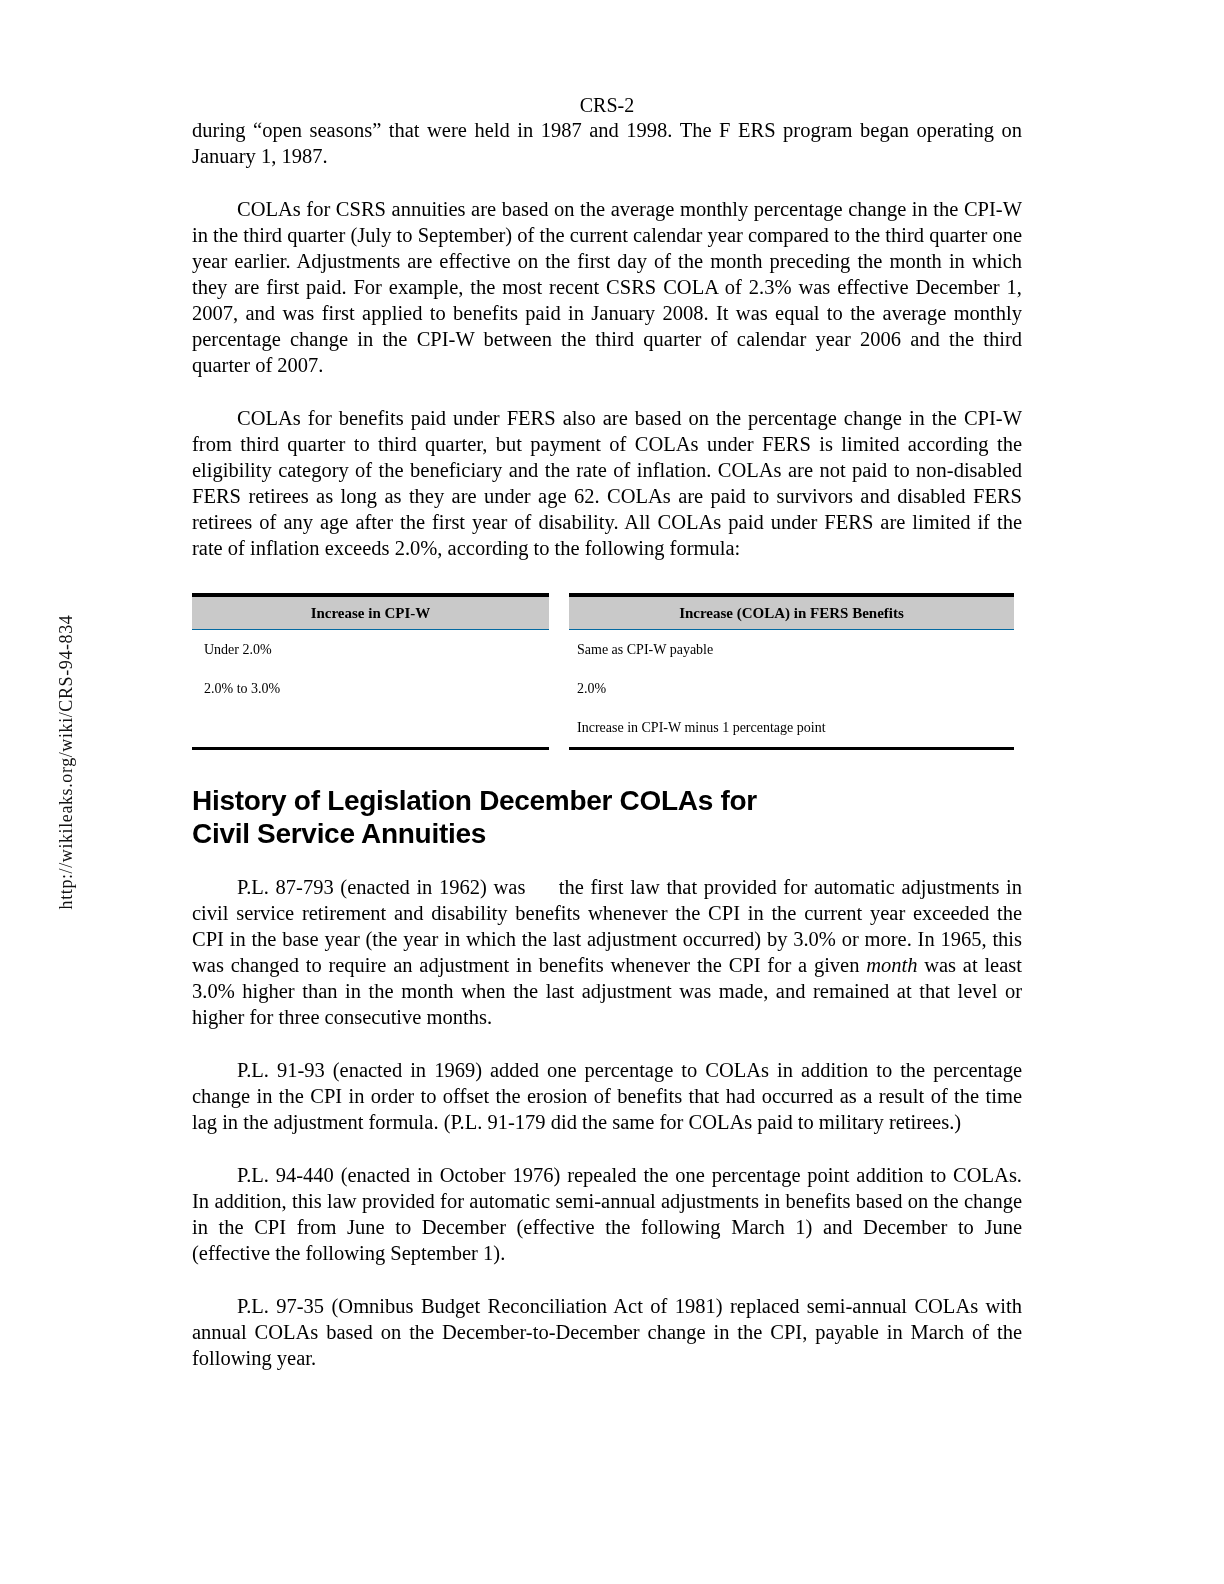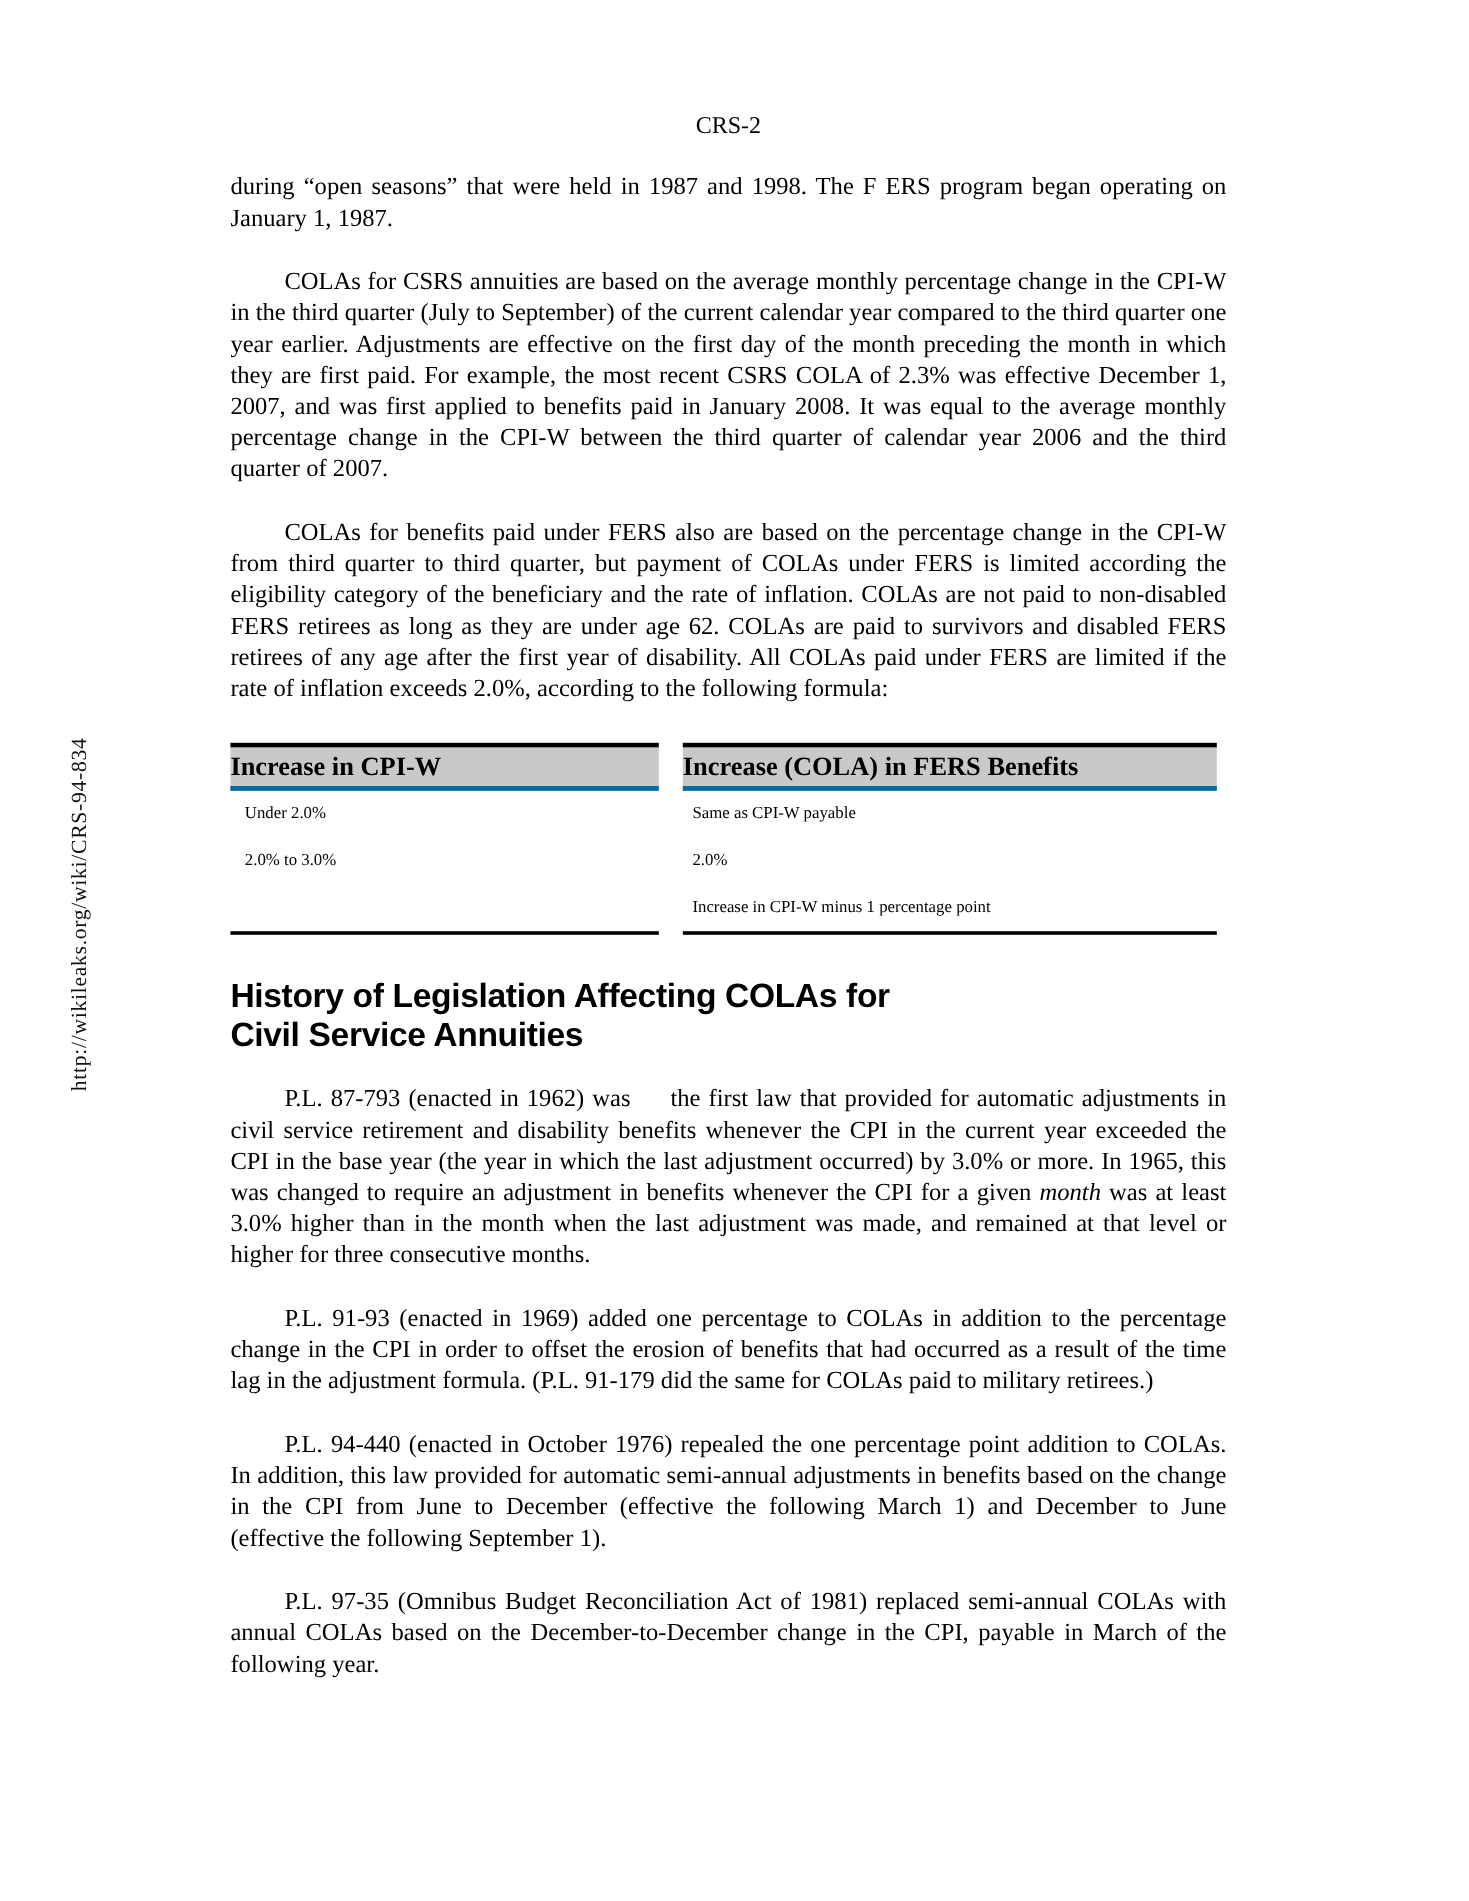--- a/index.html
+++ b/index.html
@@ -34,39 +34,39 @@
     text-align: center;
     font-size: 20px;
   }
   .body-p {
     margin-top: 0;
     margin-bottom: 27px;
     font-size: 20.5px;
     line-height: 26px;
     text-align: justify;
   }
-  .first-p { margin-top: 26px; }
+  .first-p { }
   .indent { text-indent: 45px; }
   .cola-table {
     display: flex;
     margin-top: 32px;
     margin-bottom: 0;
   }
   .t-col {
     border-top: 4px solid #000000;
     border-bottom: 3px solid #000000;
   }
   .t-col-left  { width: 357px; }
   .t-col-right { width: 445px; margin-left: 20px; }
   .t-head {
     background: #c9c9c9;
-    border-bottom: 4px solid #0369a1;
-    text-align: left;
+    border-bottom: 1px solid #0369a1;
+    text-align: center;
     font-weight: bold;
-    font-size: 22px;
+    font-size: 15px;
     line-height: 26px;
     padding: 3px 0 3px 0;
   }
   .t-row {
     font-size: 14px;
     line-height: 26px;
     padding: 7px 0 6px 12px;
   }
   .t-col-right .t-row { padding-left: 8px; }
   .section-heading {
@@ -104,21 +104,21 @@
         <div class="t-row">2.0% to 3.0%</div>
       </div>
       <div class="t-col t-col-right">
         <div class="t-head">Increase (COLA) in FERS Benefits</div>
         <div class="t-row">Same as CPI-W payable</div>
         <div class="t-row">2.0%</div>
         <div class="t-row">Increase in CPI-W minus 1 percentage point</div>
       </div>
     </div>
 
-    <h2 class="section-heading"><span>History of Legislation Affecting COLAs for</span><br><span>Civil Service Annuities</span></h2>
+    <h2 class="section-heading"><span>History of Legislation December COLAs for</span><br><span>Civil Service Annuities</span></h2>
 
     <p class="body-p indent"><span>P.L. 87-793 (enacted in 1962) was &nbsp;&nbsp;&nbsp; the first law that provided for automatic adjustments in civil service retirement and disability benefits whenever the CPI in the current year exceeded the CPI in the base year (the year in which the last adjustment occurred) by 3.0% or more.  In 1965, this was changed to require an adjustment in benefits whenever the CPI for a given </span><i>month</i><span> was at least 3.0% higher than in the month when the last adjustment was made, and remained at that level or higher for three consecutive months.</span></p>
 
     <p class="body-p indent">P.L. 91-93 (enacted in 1969) added one percentage to COLAs in addition to the percentage change in the CPI in order to offset the erosion of benefits that had occurred as a result of the time lag in the adjustment formula.  (P.L. 91-179 did the same for COLAs paid to military retirees.)</p>
 
     <p class="body-p indent">P.L. 94-440 (enacted in October 1976) repealed the one percentage point addition to COLAs.  In addition, this law provided for automatic semi-annual adjustments in benefits based on the change in the CPI from June to December (effective the following March 1) and December to June (effective the following September 1).</p>
 
     <p class="body-p indent">P.L. 97-35 (Omnibus Budget Reconciliation Act of 1981) replaced semi-annual COLAs with annual COLAs based on the December-to-December change in the CPI, payable in March of the following year.</p>
 
   </div>

